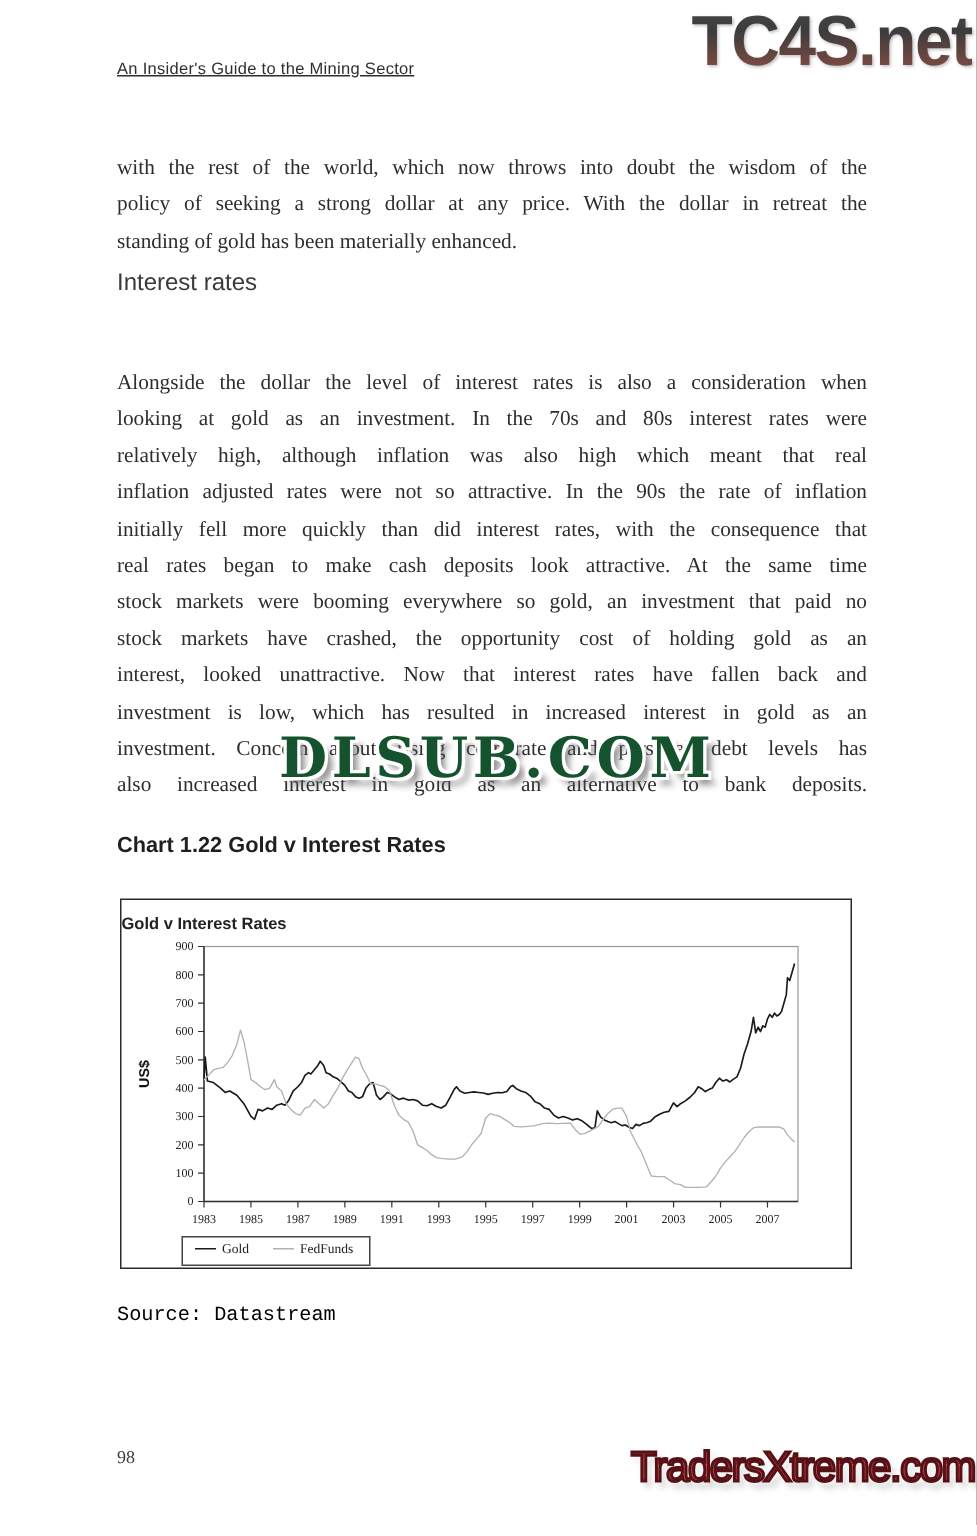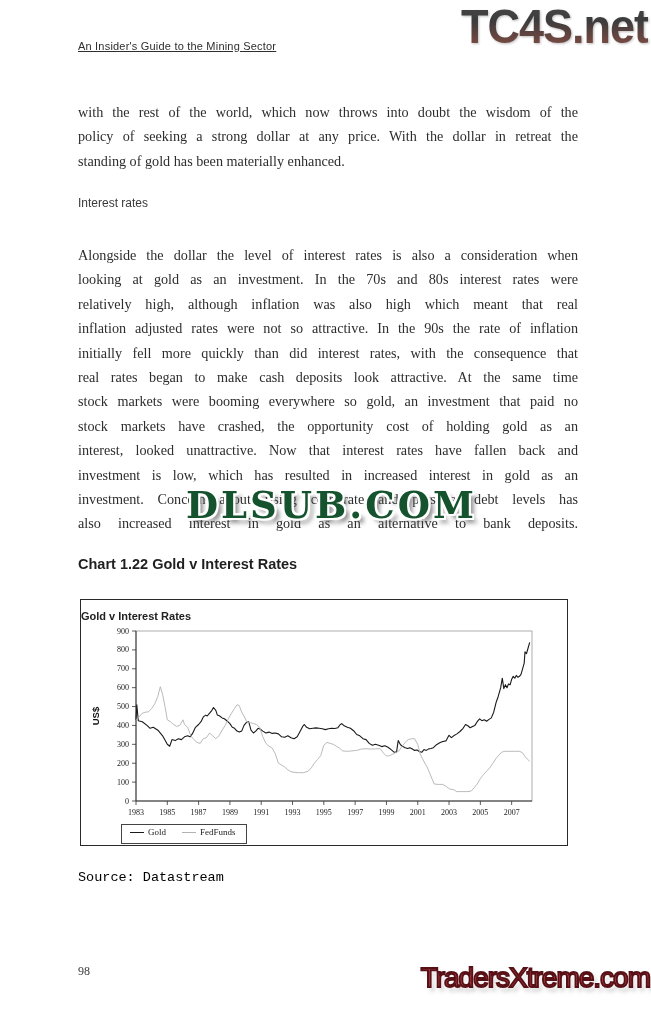--- a/index.html
+++ b/index.html
@@ -24,22 +24,22 @@
     -webkit-background-clip:text; background-clip:text; color:transparent;
     filter:drop-shadow(1px 1px 1px rgba(0,0,0,0.25));
   }
   
   .para{position:absolute; left:78px; width:500px; font-size:14.2px; line-height:24.4px;}
   .para-1{top:100px;}
   .para-2{top:243px;}
   .tline{text-align:justify; text-align-last:justify; white-space:normal;}
   .tline.noj{text-align-last:left;}
   .section-heading{
-    position:absolute; left:78px; top:196px;
-    font-family:"Liberation Sans", sans-serif; font-weight:400; font-size:12px; color:#3a3a3a;
+    position:absolute; left:78px; top:180px;
+    font-family:"Liberation Sans", sans-serif; font-weight:400; font-size:16px; color:#3a3a3a;
   }
   .chart-heading{
     position:absolute; left:78px; top:556px;
     font-family:"Liberation Sans", sans-serif; font-weight:bold; font-size:14.5px; color:#1f1f1f;
   }
   
   .chart-box{
     position:absolute; left:80px; top:599px; width:488px; height:247px;
     border:1.4px solid #2a2a2a; background:#fff; box-sizing:border-box;
   }

